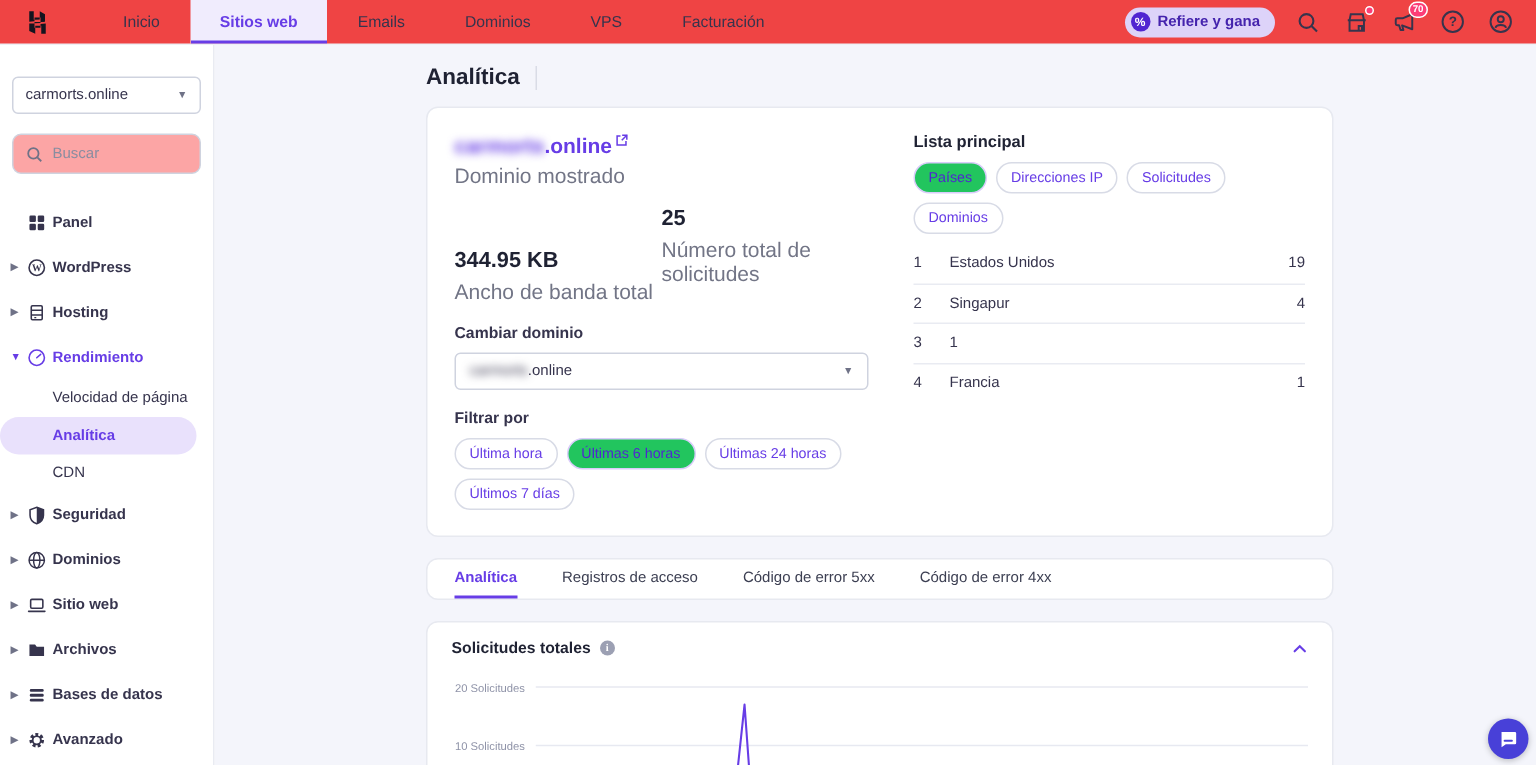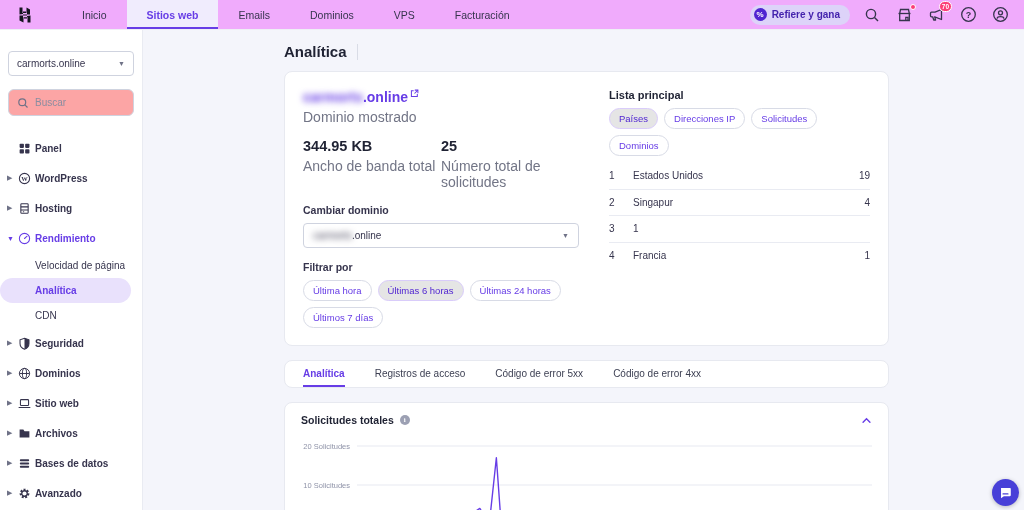--- a/index.html
+++ b/index.html
@@ -8,21 +8,21 @@
     position:relative;
     font-family:"Liberation Sans","DejaVu Sans",sans-serif;
     background:#f4f5fb; color:#36344d;
     -webkit-font-smoothing:antialiased;
   }
   svg { display:block; }
   .blur3 { filter:blur(3px); }
   .blur2 { filter:blur(2.5px); }
 
   
-  .topbar { position:absolute; top:0; left:0; right:0; height:30px; background:#f0abfc;
+  .topbar { position:absolute; top:0; left:0; right:0; height:30px; background:#ef4444;
             border-bottom:1px solid #eef0f5; display:flex; align-items:stretch; z-index:30; }
   .logo { width:50px; display:flex; align-items:center; justify-content:center; }
   .topnav { display:flex; align-items:stretch; margin-left:12px; }
   .topnav-item { display:flex; align-items:center; padding:0 20px; font-size:10.5px;
                  color:#36344d; cursor:pointer; }
   .topnav-item.active { background:#f0ecfd; color:#673de6; font-weight:600;
                         box-shadow:inset 0 -2px 0 #673de6; }
   .topbar-right { margin-left:auto; display:flex; align-items:center; gap:12px; padding-right:14px; }
   .refer-btn { background:#ddd3f9; color:#4423ad; border-radius:13px; height:20px;
                display:flex; align-items:center; gap:5px; padding:0 10px 0 4px;
@@ -69,32 +69,32 @@
   .breadcrumb { display:flex; align-items:center; gap:4px; font-size:9.5px; color:#727586; }
 
   .card { background:#fff; border:1px solid #e7e9f0; border-radius:8px; }
 
   
   .summary-card { margin-top:11px; display:flex; padding:17px 18px; gap:30px; }
   .sum-left { width:276px; flex:none; }
   .domain-title { font-size:14px; font-weight:700; color:#673de6; display:flex; align-items:flex-start; gap:2px; cursor:pointer; }
   .muted { font-size:14px; color:#727586; }
   .stats-row { display:flex; margin-top:13px; }
-  .stat:first-child { width:138px; flex:none; }
+  .stat:first-child { width:138px; flex:none;margin-top:28px; }
   .stat-value { font-size:14.5px; font-weight:700; color:#1f2233; }
   .stat-label { margin-top:4px; }
   .field-label { font-size:10.5px; font-weight:700; color:#36344d; }
   .mt14 { margin-top:14px; } .mt7 { margin-top:7px; } .mt13 { margin-top:13px; } .mt4 { margin-top:4px; }
   .select { height:25px; border:1px solid #cfd3df; border-radius:4px; display:flex;
             align-items:center; justify-content:space-between; padding:0 9px; font-size:10px;
             color:#36344d; cursor:pointer; background:#fff; }
   .chip-row { display:flex; gap:6px; flex-wrap:wrap; }
   .chip { font-size:9.5px; color:#673de6; font-weight:500; border:1px solid #d8dbe6;
           border-radius:999px; padding:4px 9px; background:#fff; cursor:pointer; white-space:nowrap; }
-  .chip.selected { background:#e5e5e5; border-color:#d9ccfa; color:#5025d1; }
+  .chip.selected { background:#22c55e; border-color:#d9ccfa; color:#5025d1; }
 
   .sum-right { flex:1; min-width:0; }
   .list-title { font-size:11px; font-weight:700; color:#1f2233; }
   .top-list { margin-top:7px; }
   .top-row { display:flex; align-items:center; height:26.5px; font-size:10px; color:#36344d; }
   .top-row:not(:last-child){ border-bottom:1px solid #e9ebf2; }
   .top-rank { width:24px; flex:none; }
   .top-name { flex:1; }
   .top-val { flex:none; }
 

